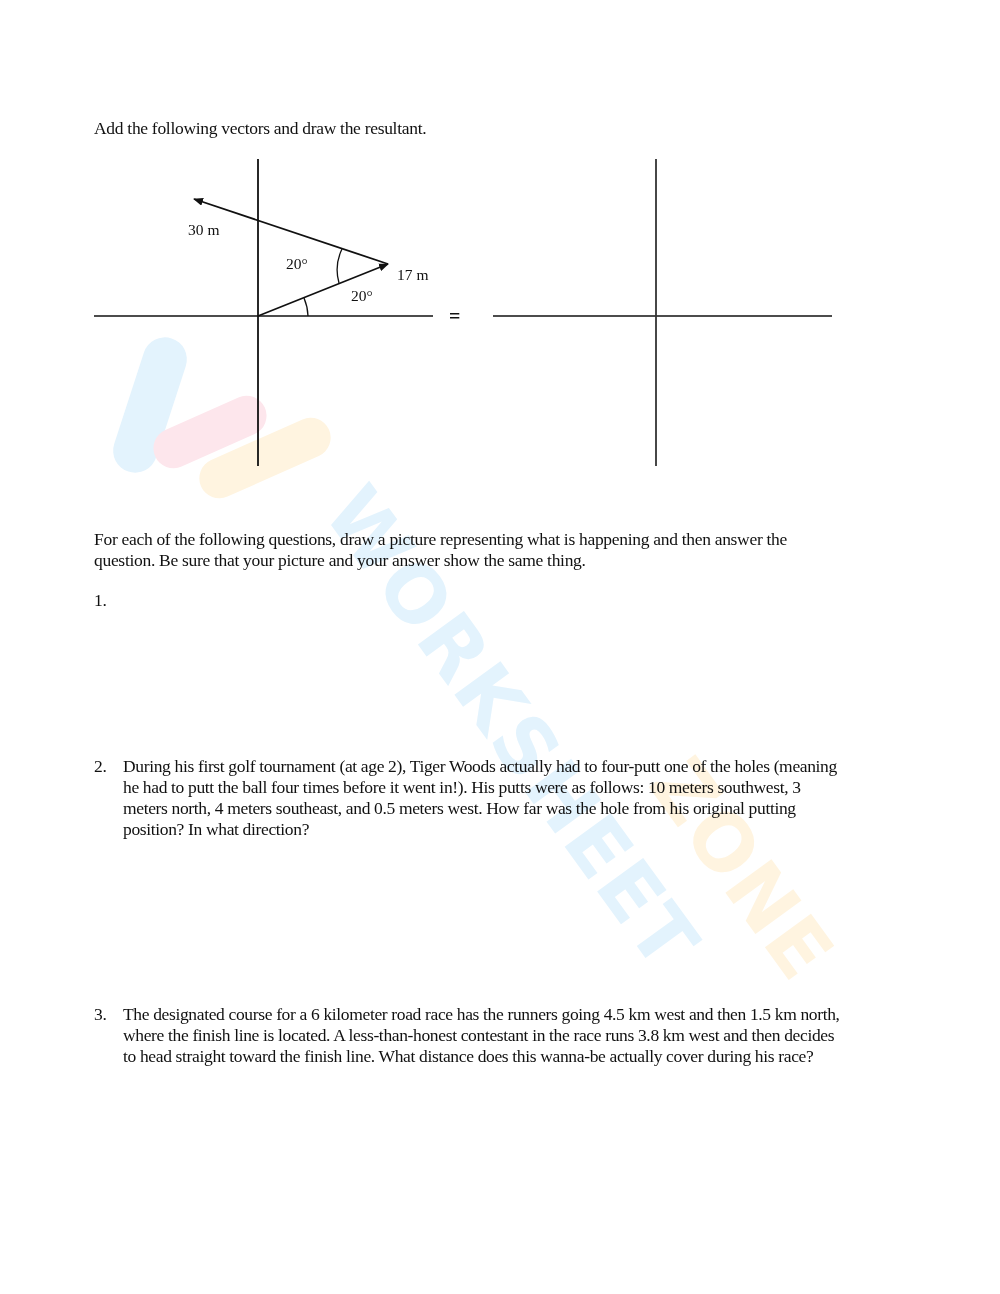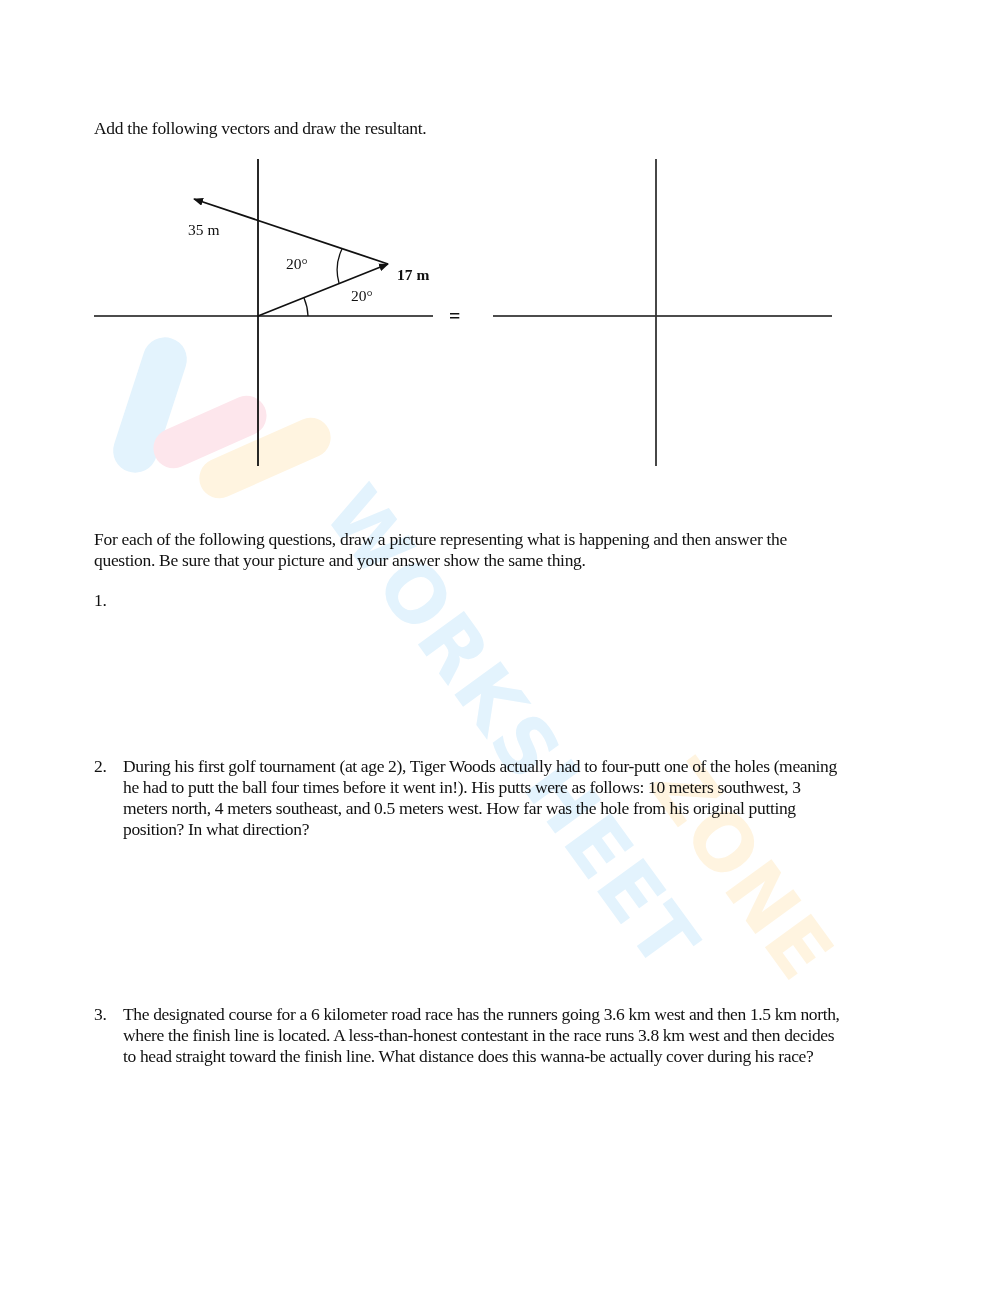--- a/index.html
+++ b/index.html
@@ -47,23 +47,23 @@
 
     <line x1="388" y1="264" x2="194" y2="199" stroke="#111" stroke-width="1.8" marker-end="url(#arrowhead)"></line>
 
     <path d="M308,316 A50,50 0 0,0 304,298" fill="none" stroke="#111" stroke-width="1.3"></path>
 
     <path d="M342,249 A48,48 0 0,0 339,283" fill="none" stroke="#111" stroke-width="1.3"></path>
 
     <line x1="493" y1="316" x2="832" y2="316" stroke="#111" stroke-width="1.5"></line>
     <line x1="656" y1="159" x2="656" y2="466" stroke="#333" stroke-width="1.8"></line>
   </svg>
-  <div class="abs diagram-label" style="left:188px; top:221px;">35 m</div>
+  <div class="abs diagram-label" style="left:188px; top:221px;">30 m</div>
   <div class="abs diagram-label" style="left:286px; top:255px;">20°</div>
-  <div class="abs diagram-label" style="left:397px; top:266px;font-weight:bold;">17 m</div>
+  <div class="abs diagram-label" style="left:397px; top:266px;">17 m</div>
   <div class="abs diagram-label" style="left:351px; top:287px;">20°</div>
   <div class="abs" style="left:449px; top:305px; font-size:20px; font-weight:bold;">=</div>
 </div>
 
 <div class="abs heading" style="left:94px; top:529px;">
   <div>For each of the following questions, draw a picture representing what is happening and then answer the</div>
   <div>question.  Be sure that your picture and your answer show the same thing.</div>
 </div>
 
 <div class="abs body-text" style="left:94px; top:590px; width:820px; height:24px;">
@@ -76,17 +76,17 @@
     <div>During his first golf tournament (at age 2), Tiger Woods actually had to four-putt one of the holes (meaning</div>
     <div>he had to putt the ball four times before it went in!).  His putts were as follows:  10 meters southwest, 3</div>
     <div>meters north, 4 meters southeast, and 0.5 meters west.  How far was the hole from his original putting</div>
     <div>position?  In what direction?</div>
   </div>
 </div>
 
 <div class="abs body-text" style="left:94px; top:1004px; width:830px; height:70px;">
   <span class="qnum">3.</span>
   <div class="qtext">
-    <div>The designated course for a 6 kilometer road race has the runners going 3.6 km west and then 1.5 km north,</div>
+    <div>The designated course for a 6 kilometer road race has the runners going 4.5 km west and then 1.5 km north,</div>
     <div>where the finish line is located.  A less-than-honest contestant in the race runs 3.8 km west and then decides</div>
     <div>to head straight toward the finish line.  What distance does this wanna-be actually cover during his race?</div>
   </div>
 </div>
 
 </body></html>

